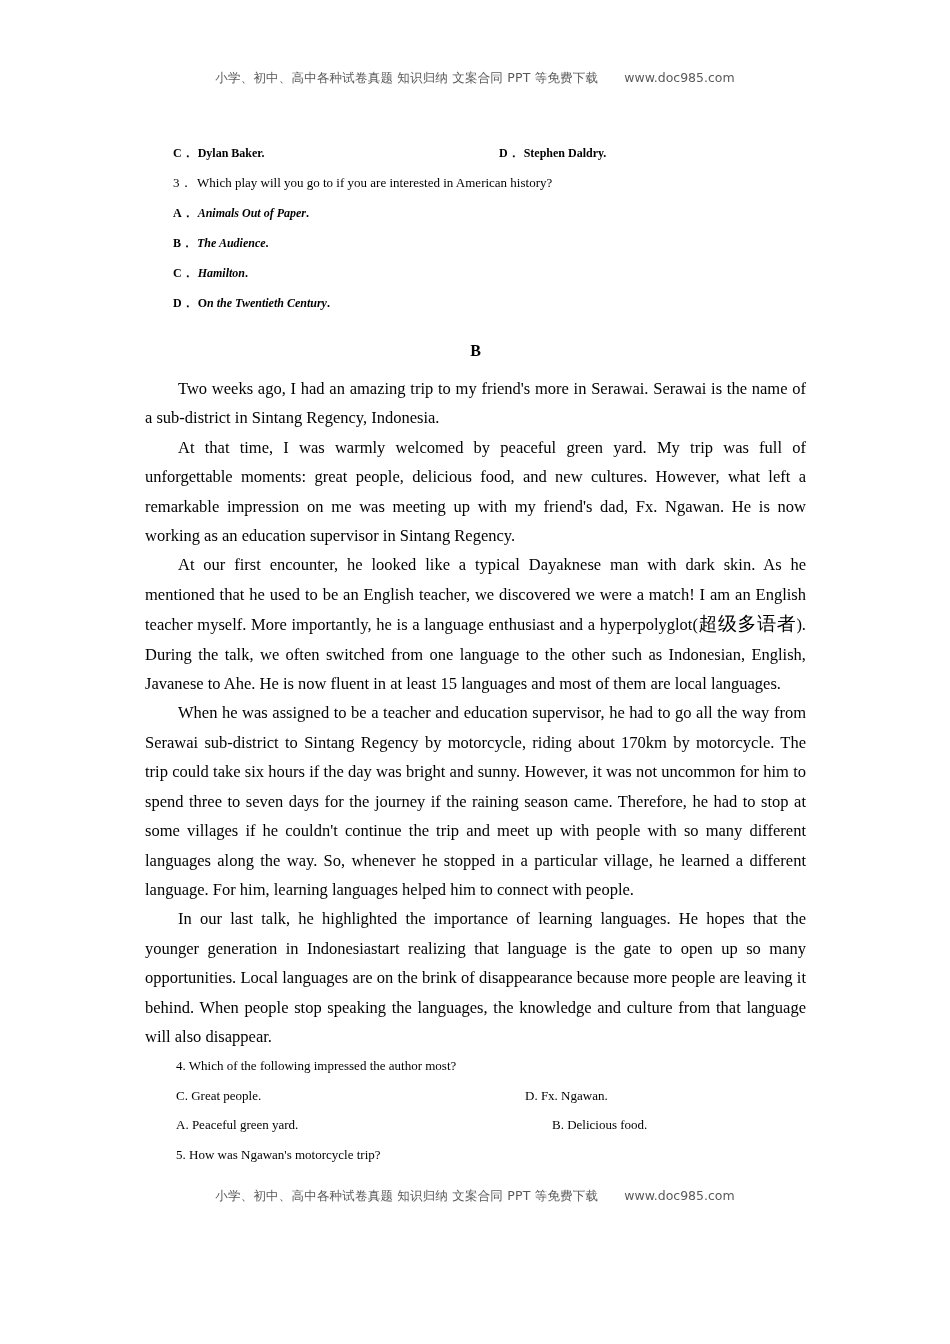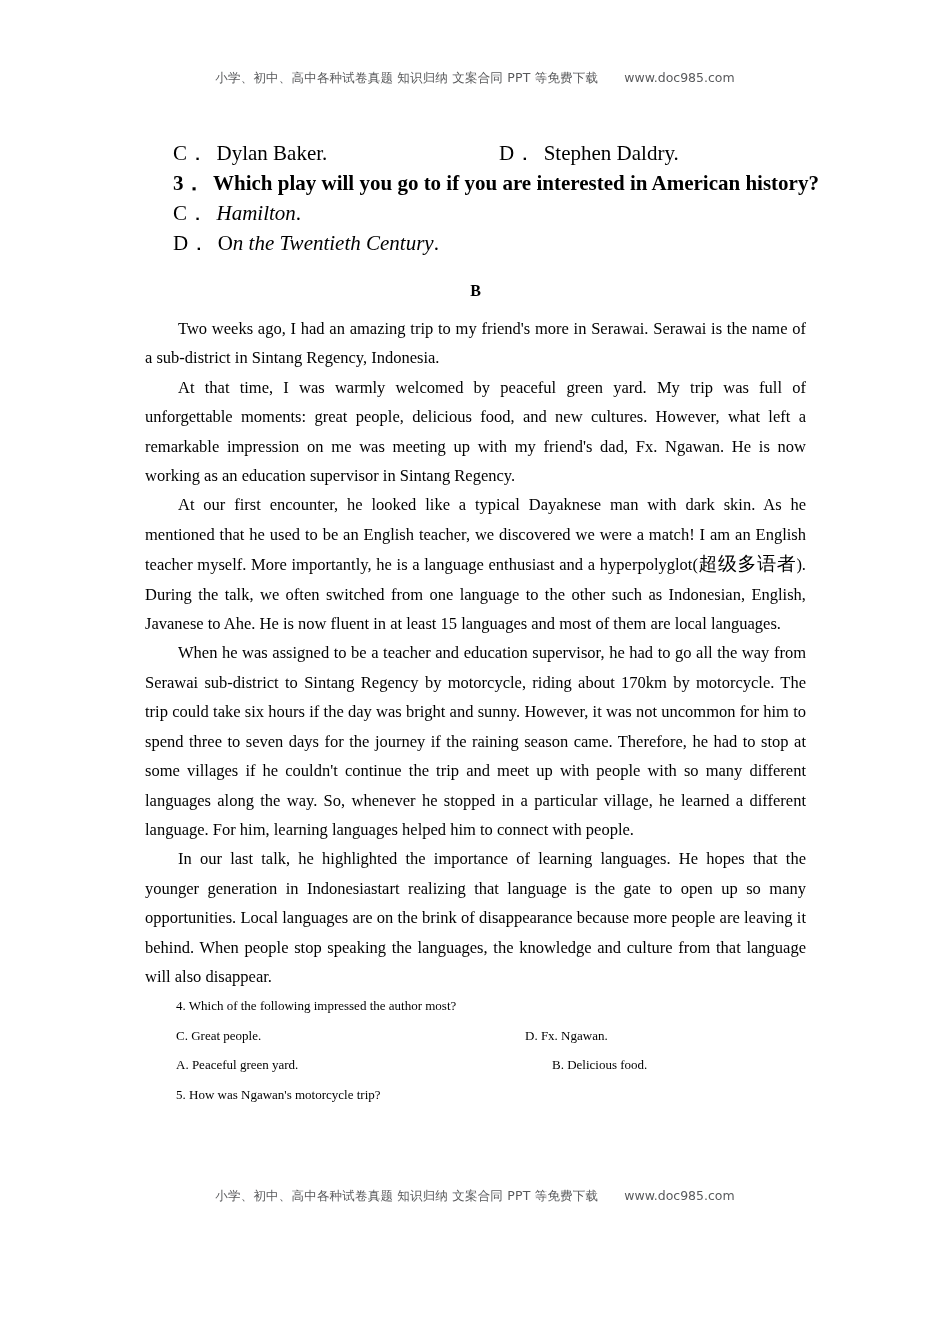--- a/index.html
+++ b/index.html
@@ -51,21 +51,22 @@
     left: 145px;
     top: 0;
     width: 661px;
   }
 
   
   .opt-row {
     position: relative;
     height: 30px;
     line-height: 30px;
-    font-size: 21px;
+    font-size: 12px;
+    font-weight: bold;
   }
   .opt-row .col-a,
   .opt-row .col-b {
     position: absolute;
     top: 0;
     white-space: nowrap;
   }
   .opt-row .col-a { left: 28px; }
   .opt-row .col-b { left: 354px; }
 
@@ -77,24 +78,23 @@
     content: "\FF0E";
     letter-spacing: -2px;
   }
 
   .ital { font-style: italic; }
 
   .q-row {
     position: relative;
     height: 30px;
     line-height: 30px;
-    font-size: 21px;
+    font-size: 13px;
     padding-left: 28px;
     white-space: nowrap;
-    font-weight: bold;
   }
 
   
   .section-label {
     text-align: center;
     font-weight: bold;
     font-size: 16px;
     height: 34px;
     line-height: 34px;
   }
@@ -150,21 +150,27 @@
 
     <div style="height:138px"></div>
 
     <div class="opt-row">
       <span class="col-a"><span class="lead">C</span>&nbsp;&nbsp;<span>Dylan Baker.</span></span>
       <span class="col-b"><span class="lead">D</span>&nbsp;&nbsp;<span>Stephen Daldry.</span></span>
     </div>
 
     <div class="q-row"><span class="lead">3</span>&nbsp;&nbsp;<span>Which play will you go to if you are interested in American history?</span></div>
 
-
+    <div class="opt-row">
+      <span class="col-a"><span class="lead">A</span>&nbsp;&nbsp;<span class="ital">Animals Out of Paper</span><span>.</span></span>
+    </div>
+
+    <div class="opt-row">
+      <span class="col-a"><span class="lead">B</span>&nbsp;&nbsp;<span class="ital">The Audience</span><span>.</span></span>
+    </div>
 
     <div class="opt-row">
       <span class="col-a"><span class="lead">C</span>&nbsp;&nbsp;<span class="ital">Hamilton</span><span>.</span></span>
     </div>
 
     <div class="opt-row">
       <span class="col-a"><span class="lead">D</span>&nbsp;&nbsp;<span>O</span><span class="ital">n the Twentieth Century</span><span>.</span></span>
     </div>
 
     <div class="spacer-16"></div>

